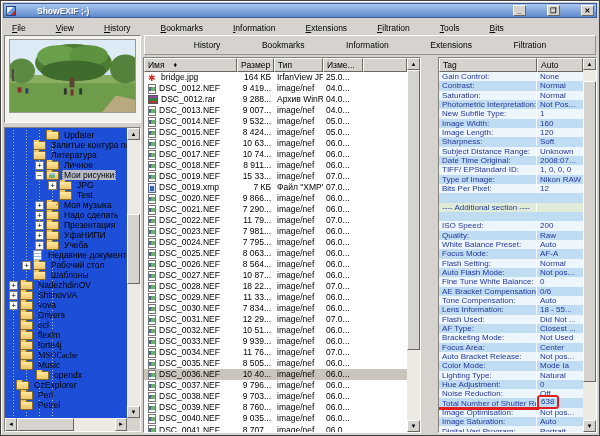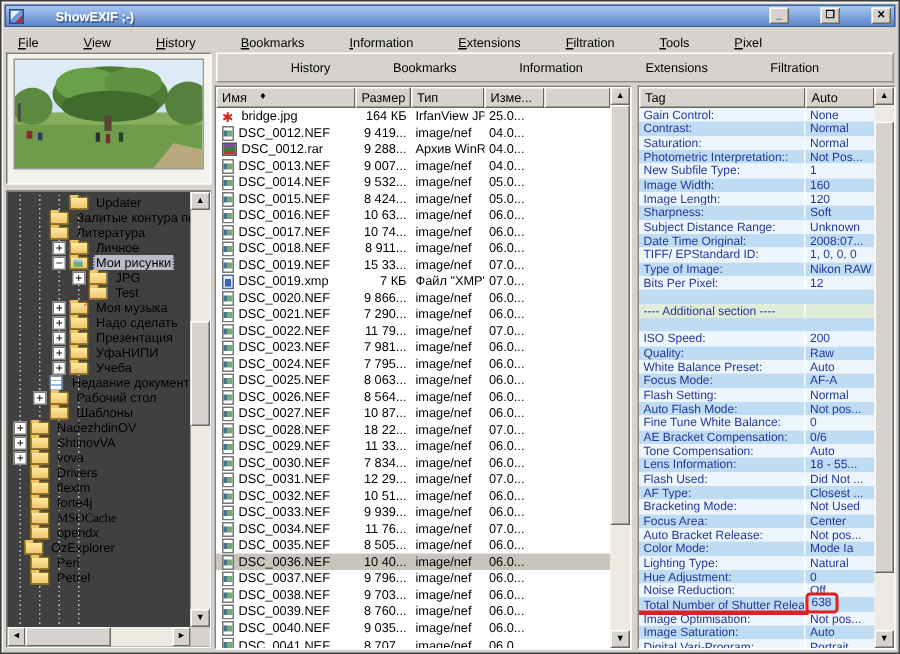--- a/index.html
+++ b/index.html
@@ -28,21 +28,21 @@
   .menu-item::first-letter{text-decoration:underline}
   
   .main{flex:1;display:flex;min-height:0}
   .left-col{width:140px;flex:none;display:flex;flex-direction:column;padding:1px 2px 1px 1px}
   .right-col{flex:1;display:flex;flex-direction:column;min-width:0}
   
   .preview-box{height:88px;flex:none;background:#f4f2ee;border:1px solid;
     border-color:#828078 #fff #fff #828078;padding:3px 4px 9px 4px}
   .preview-box svg{width:100%;height:100%;display:block;border:1px solid #9a988f}
   
-  .tree-panel{flex:1;margin-top:4px;background:#404040;border:1px solid;
+  .tree-panel{flex:1;margin-top:4px;background:#1d4ed8;border:1px solid;
     border-color:#828078 #fff #fff #828078;position:relative;overflow:hidden;display:flex}
   .tree-rows{flex:1;min-width:0;padding:2px 0 0 0;overflow:hidden;
     background-image:
       repeating-linear-gradient(to bottom,#b9b9b9 0 1px,transparent 1px 3px),
       repeating-linear-gradient(to bottom,#b9b9b9 0 1px,transparent 1px 3px),
       repeating-linear-gradient(to bottom,#b9b9b9 0 1px,transparent 1px 3px),
       repeating-linear-gradient(to bottom,#b9b9b9 0 1px,transparent 1px 3px);
     background-size:1px calc(100% - 14px),1px calc(100% - 14px),1px calc(100% - 14px),1px calc(100% - 14px);
     background-position:8px 2px,21px 2px,34px 2px,47px 2px;background-repeat:no-repeat}
   .tree-item{height:10px;display:flex;align-items:center;white-space:nowrap;overflow:hidden}
@@ -62,21 +62,21 @@
     background:linear-gradient(#9fc4e8 0 2px,#6fae6f 2px)}
   .folder-music-icon::after{content:"♪";position:absolute;right:-1px;top:-3px;font-size:7px;color:#c02020}
   .recent-docs-icon{width:9px;height:11px;background:linear-gradient(#fff 0 2px,#9ab8d8 2px 3px,#fff 3px 5px,#9ab8d8 5px 6px,#fff 6px 8px,#9ab8d8 8px 9px,#fff 9px);
     border:1px solid #7a88a0;margin-right:4px}
   
   .tabsbar{height:20px;flex:none;margin:1px 1px 2px 1px;display:flex;align-items:center;
     justify-content:space-around;background:var(--chrome);
     border:1px solid #94918a;border-top-color:#fff;border-left-color:#fff;padding:0 28px}
   .tab-item{font-size:8.5px;color:#000;padding:2px 6px}
   
-  .panels{flex:1;display:flex;gap:4px;min-height:0}
+  .panels{flex:1;display:flex;gap:17px;min-height:0}
   .file-panel{width:278px;flex:none;background:#fff;border:1px solid;
     border-color:#828078 #fff #fff #828078;display:flex;min-height:0}
   .tag-panel{flex:1;background:#fff;border:1px solid;
     border-color:#828078 #fff #fff #828078;display:flex;min-height:0;min-width:0}
   .panel-content{flex:1;display:flex;flex-direction:column;min-width:0;min-height:0}
   .hdr-row{height:14px;flex:none;display:flex}
   .col-hdr{background:var(--chrome);border:1px solid;border-color:#fff #6a675f #6a675f #fff;
     font-size:8.5px;line-height:12px;padding:0 3px;color:#000;white-space:nowrap;overflow:hidden;flex:none}
   .rows-area{flex:1;overflow:hidden;position:relative}
   
@@ -151,21 +151,21 @@
       <span class="menu-item" data-name="menu-item">Bookmarks</span>
 
       <span class="menu-item" data-name="menu-item">Information</span>
 
       <span class="menu-item" data-name="menu-item">Extensions</span>
 
       <span class="menu-item" data-name="menu-item">Filtration</span>
 
       <span class="menu-item" data-name="menu-item">Tools</span>
 
-      <span class="menu-item" data-name="menu-item">Pixel</span>
+      <span class="menu-item" data-name="menu-item">Bits</span>
     </div>
 
   <div class="main" data-name="main-area">
 
     <div class="left-col" data-name="left-panel">
       <div class="preview-box" data-name="image-preview-panel">
         <svg viewBox="0 0 130 70" preserveAspectRatio="none" data-name="preview-image">
           <rect x="0" y="0" width="130" height="70" fill="#cfe2f0"></rect>
           <rect x="0" y="0" width="130" height="26" fill="#dcebf6"></rect>
           <rect x="0" y="38" width="130" height="32" fill="#6f9c4a"></rect>
@@ -297,41 +297,51 @@
               <span class="t-icon folder-icon" data-name="folder-icon"></span>
               <span class="tree-label" data-name="tree-item-label">vova</span>
             </div>
 
             <div class="tree-item" data-name="tree-item" style="padding-left: 4px;">
               <span class="expander" data-name="tree-expander"></span>
               <span class="t-icon folder-icon" data-name="folder-icon"></span>
               <span class="tree-label" data-name="tree-item-label">Drivers</span>
             </div>
 
-
             <div class="tree-item" data-name="tree-item" style="padding-left: 4px;">
               <span class="expander" data-name="tree-expander"></span>
               <span class="t-icon folder-icon" data-name="folder-icon"></span>
+              <span class="tree-label" data-name="tree-item-label">ecl</span>
+            </div>
+
+            <div class="tree-item" data-name="tree-item" style="padding-left: 4px;">
+              <span class="expander" data-name="tree-expander"></span>
+              <span class="t-icon folder-icon" data-name="folder-icon"></span>
               <span class="tree-label" data-name="tree-item-label">flexlm</span>
             </div>
 
             <div class="tree-item" data-name="tree-item" style="padding-left: 4px;">
               <span class="expander" data-name="tree-expander"></span>
               <span class="t-icon folder-icon" data-name="folder-icon"></span>
               <span class="tree-label" data-name="tree-item-label">forte4j</span>
             </div>
 
             <div class="tree-item" data-name="tree-item" style="padding-left: 4px; font-family: Liberation Serif, serif;">
               <span class="expander" data-name="tree-expander"></span>
               <span class="t-icon folder-icon" data-name="folder-icon"></span>
               <span class="tree-label" data-name="tree-item-label">MSOCache</span>
             </div>
 
-
             <div class="tree-item" data-name="tree-item" style="padding-left: 4px;">
+              <span class="expander" data-name="tree-expander"></span>
+              <span class="t-icon folder-icon" data-name="folder-icon"></span>
+              <span class="tree-label" data-name="tree-item-label">Music</span>
+            </div>
+
+            <div class="tree-item" data-name="tree-item" style="padding-left: 20px;">
               <span class="expander" data-name="tree-expander"></span>
               <span class="t-icon folder-icon" data-name="folder-icon"></span>
               <span class="tree-label" data-name="tree-item-label">opendx</span>
             </div>
 
             <div class="tree-item" data-name="tree-item" style="padding-left: 0;">
               <span class="expander" data-name="tree-expander"></span>
               <span class="t-icon folder-icon" data-name="folder-icon"></span>
               <span class="tree-label" data-name="tree-item-label">OzExplorer</span>
             </div>

